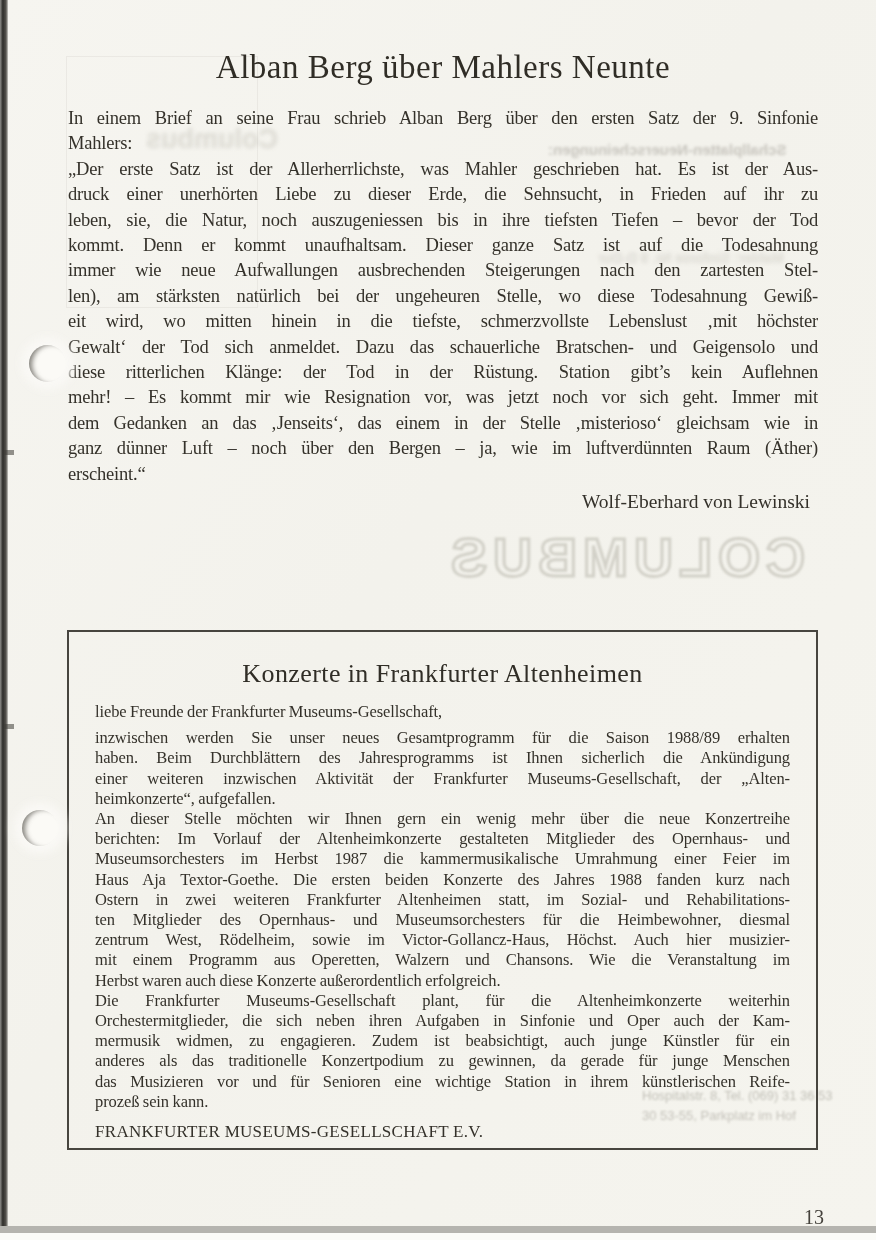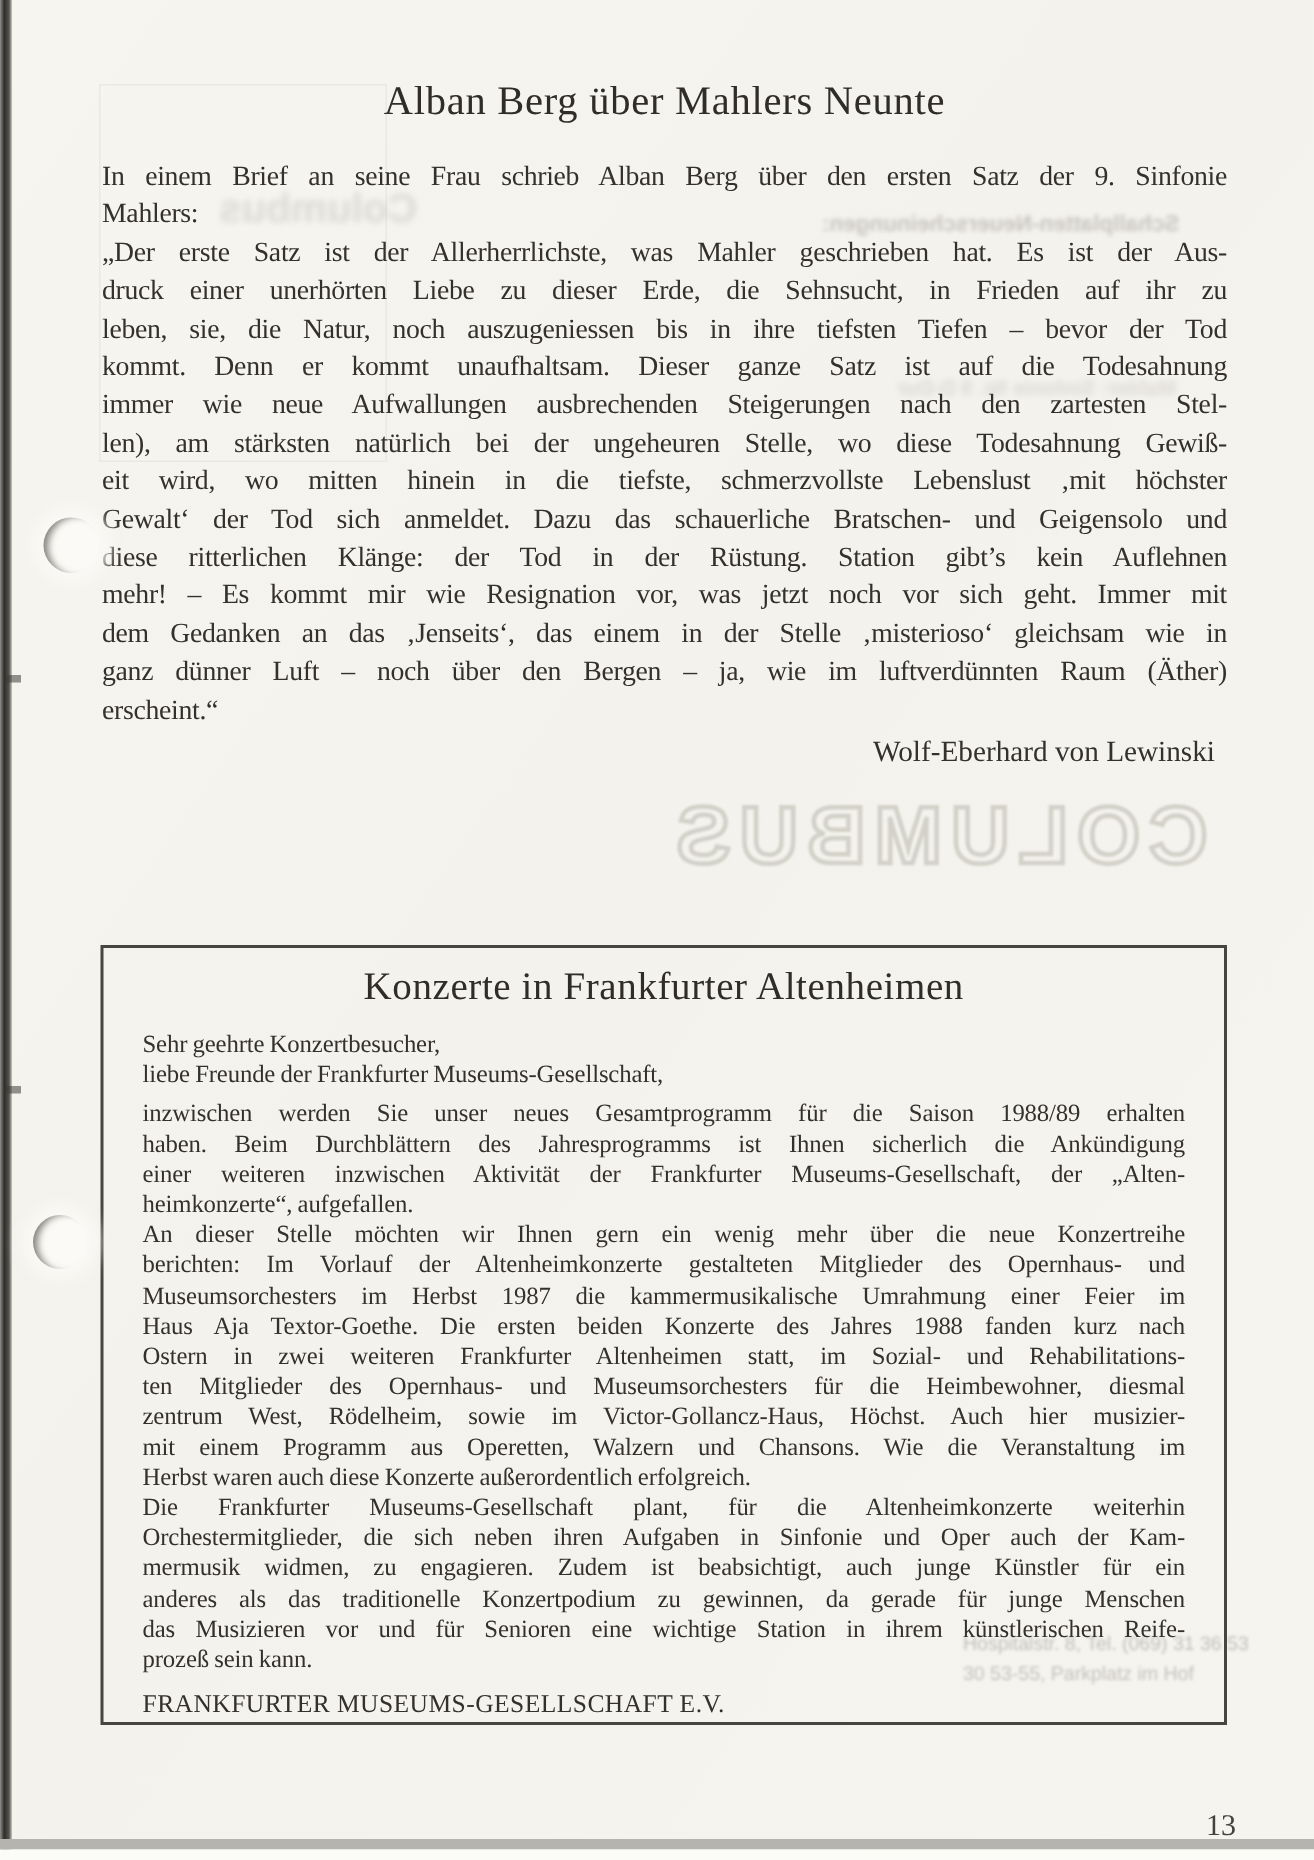--- a/index.html
+++ b/index.html
@@ -37,34 +37,34 @@
 
   
   .hole{position:absolute;border-radius:50%;background:#fbfaf6;z-index:6;
     box-shadow:0 0 10px 8px rgba(250,249,245,.95),
                inset 5px 1px 5px -2px rgba(95,92,85,.75);}
   .hole-1{left:29px;top:345px;width:37px;height:37px;}
   .hole-2{left:22px;top:810px;width:36px;height:36px;}
 
   
   .article{position:absolute;left:68px;top:50px;width:750px;z-index:2;}
-  .article h1{margin:0;font-size:27px;font-weight:normal;line-height:34px;
+  .article h1{margin:0;font-size:33px;font-weight:normal;line-height:34px;
     text-align:center;letter-spacing:.5px;color:#302d26;}
   .block{font-size:18.5px;letter-spacing:-.2px;word-spacing:-.5px;}
   .article .block{line-height:25.4px;}
   .intro{margin-top:22px;}
   .tline{min-height:1em;}
   .just .tline{text-align:justify;text-align-last:justify;}
   .just .tline:last-child{text-align-last:left;}
   .attribution{margin-top:2px;text-align:right;padding-right:8px;
     font-size:19.5px;line-height:25px;}
 
   
   .notice-box{position:absolute;left:67px;top:630px;width:751px;height:520px;z-index:2;
-    border:2px solid #47453f;box-sizing:border-box;padding:0 26px;background:transparent;}
+    border:2px solid #47453f;box-sizing:border-box;padding:16px 26px;background:transparent;}
   .notice-box h2{margin:10px 0 0 0;font-size:26px;font-weight:normal;line-height:32px;
     text-align:center;letter-spacing:.4px;color:#302d26;}
   .notice-box .block{font-size:16.5px;line-height:20.2px;letter-spacing:-.1px;}
   .salutation{margin-top:12px;}
   .para-a{margin-top:6px;}
   .signature{margin-top:9px;font-size:17px;letter-spacing:.3px;line-height:22px;}
 
   .page-number{position:absolute;left:804px;top:1182px;z-index:3;
     font-size:20px;color:#45423c;margin-top:24px;}
 </style>
@@ -105,21 +105,20 @@
         <div class="tline">dem Gedanken an das ‚Jenseits‘, das einem in der Stelle ‚misterioso‘ gleichsam wie in</div>
         <div class="tline">ganz dünner Luft – noch über den Bergen – ja, wie im luftverdünnten Raum (Äther)</div>
         <div class="tline">erscheint.“</div>
       </div>
     <div class="attribution">Wolf-Eberhard von Lewinski</div>
   </div>
 
   <div class="notice-box">
     <h2>Konzerte in Frankfurter Altenheimen</h2>
     <div class="block salutation">
-        <div class="tline">Sehr geehrte Konzertbesucher,</div>
         <div class="tline">liebe Freunde der Frankfurter Museums-Gesellschaft,</div>
       </div>
     <div class="block para-a just">
         <div class="tline">inzwischen werden Sie unser neues Gesamtprogramm für die Saison 1988/89 erhalten</div>
         <div class="tline">haben. Beim Durchblättern des Jahresprogramms ist Ihnen sicherlich die Ankündigung</div>
         <div class="tline">einer weiteren inzwischen Aktivität der Frankfurter Museums-Gesellschaft, der „Alten-</div>
         <div class="tline">heimkonzerte“, aufgefallen.</div>
       </div>
     <div class="block just">
         <div class="tline">An dieser Stelle möchten wir Ihnen gern ein wenig mehr über die neue Konzertreihe</div>

